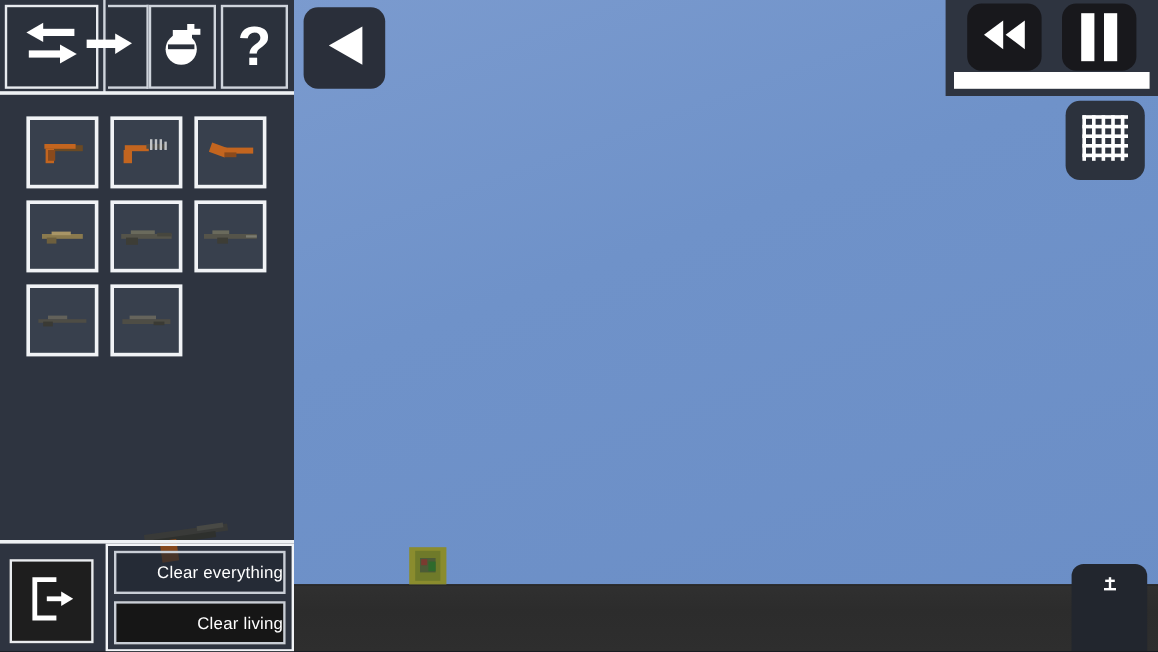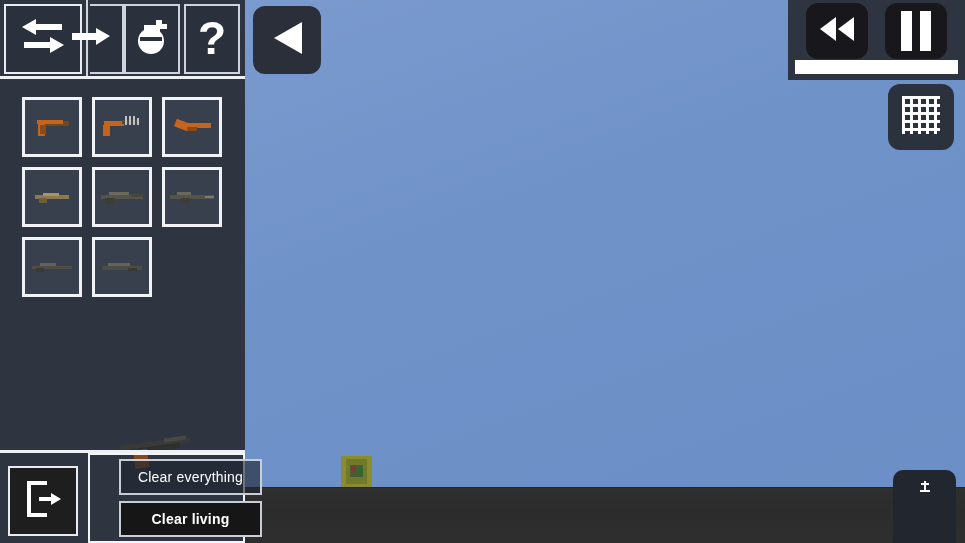--- a/index.html
+++ b/index.html
@@ -204,28 +204,27 @@
   .action-btn {
     display: block;
     width: 100%;
     height: 36px;
     box-sizing: border-box;
     margin-bottom: 6px;
     border: 2px solid #c9ced6;
     color: #ffffff;
     font-size: 14px;
     line-height: 32px;
-    text-align: center;
+    text-align: right;
     letter-spacing: 0.2px;
     white-space: nowrap;
     overflow: hidden;
-    margin-left: 24px;
   }
   .action-btn.translucent { background: rgba(32,38,48,0.62); }
-  .action-btn.solid { background: #161616; font-weight: bold; }
+  .action-btn.solid { background: #161616; }
 
   
   #back-button {
     position: absolute;
     left: 253px;
     top: 6px;
     width: 68px;
     height: 68px;
     border-radius: 12px;
     background: #2a2f3a;

